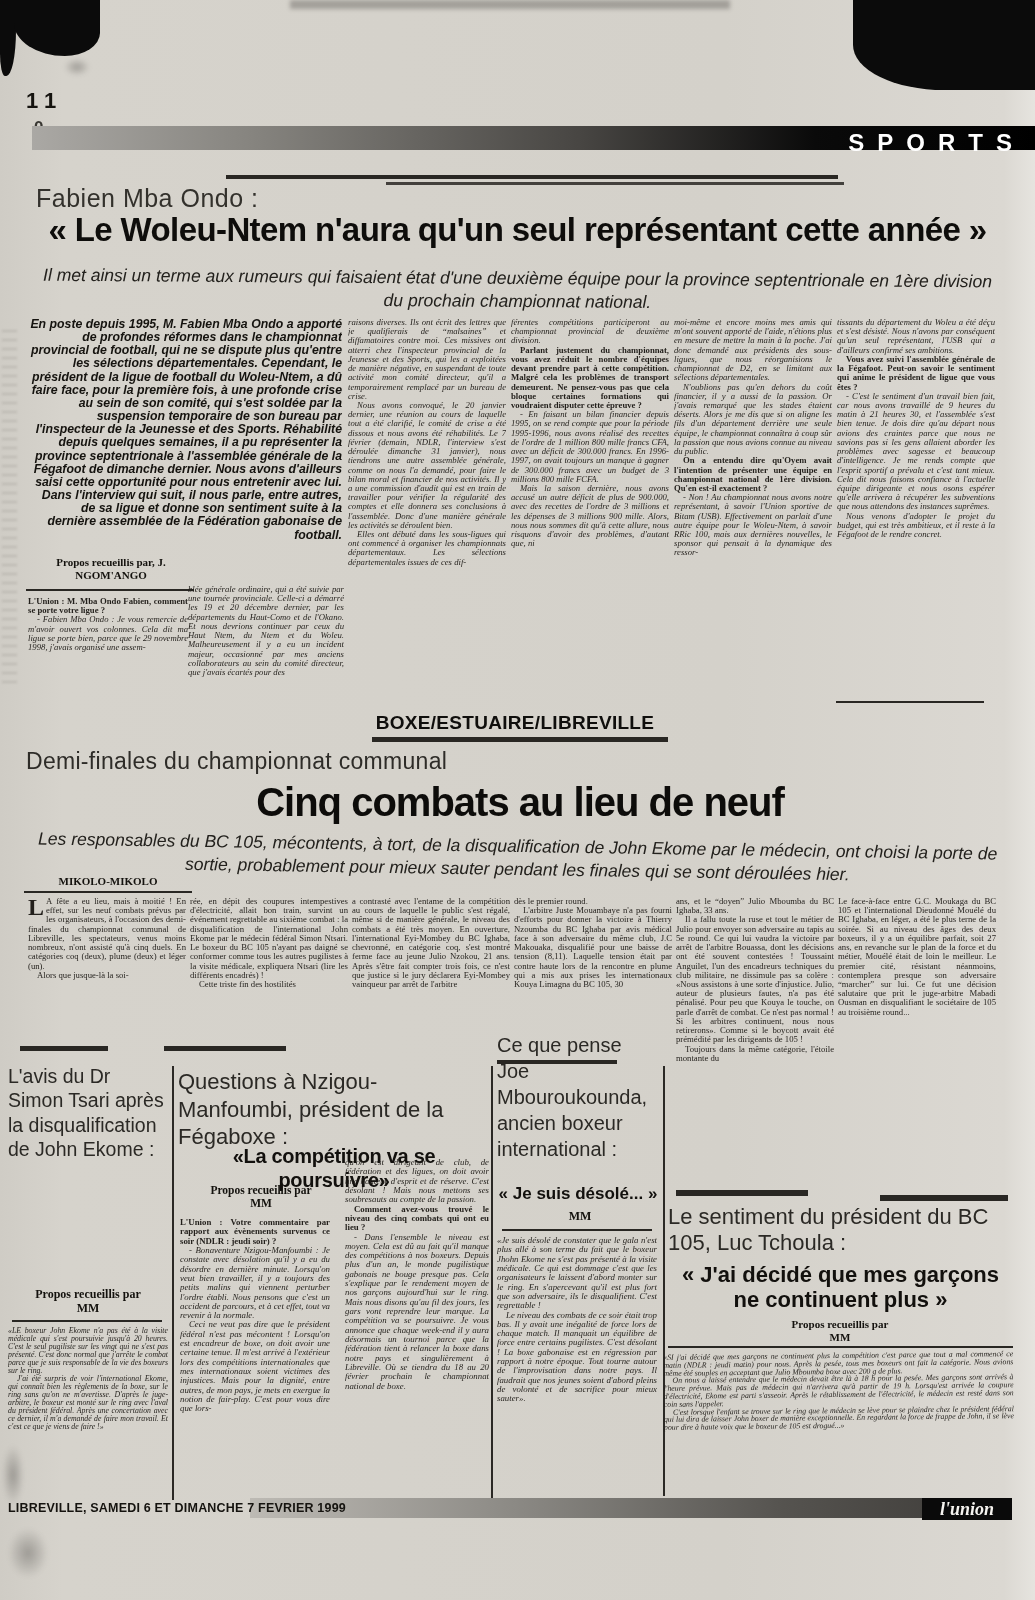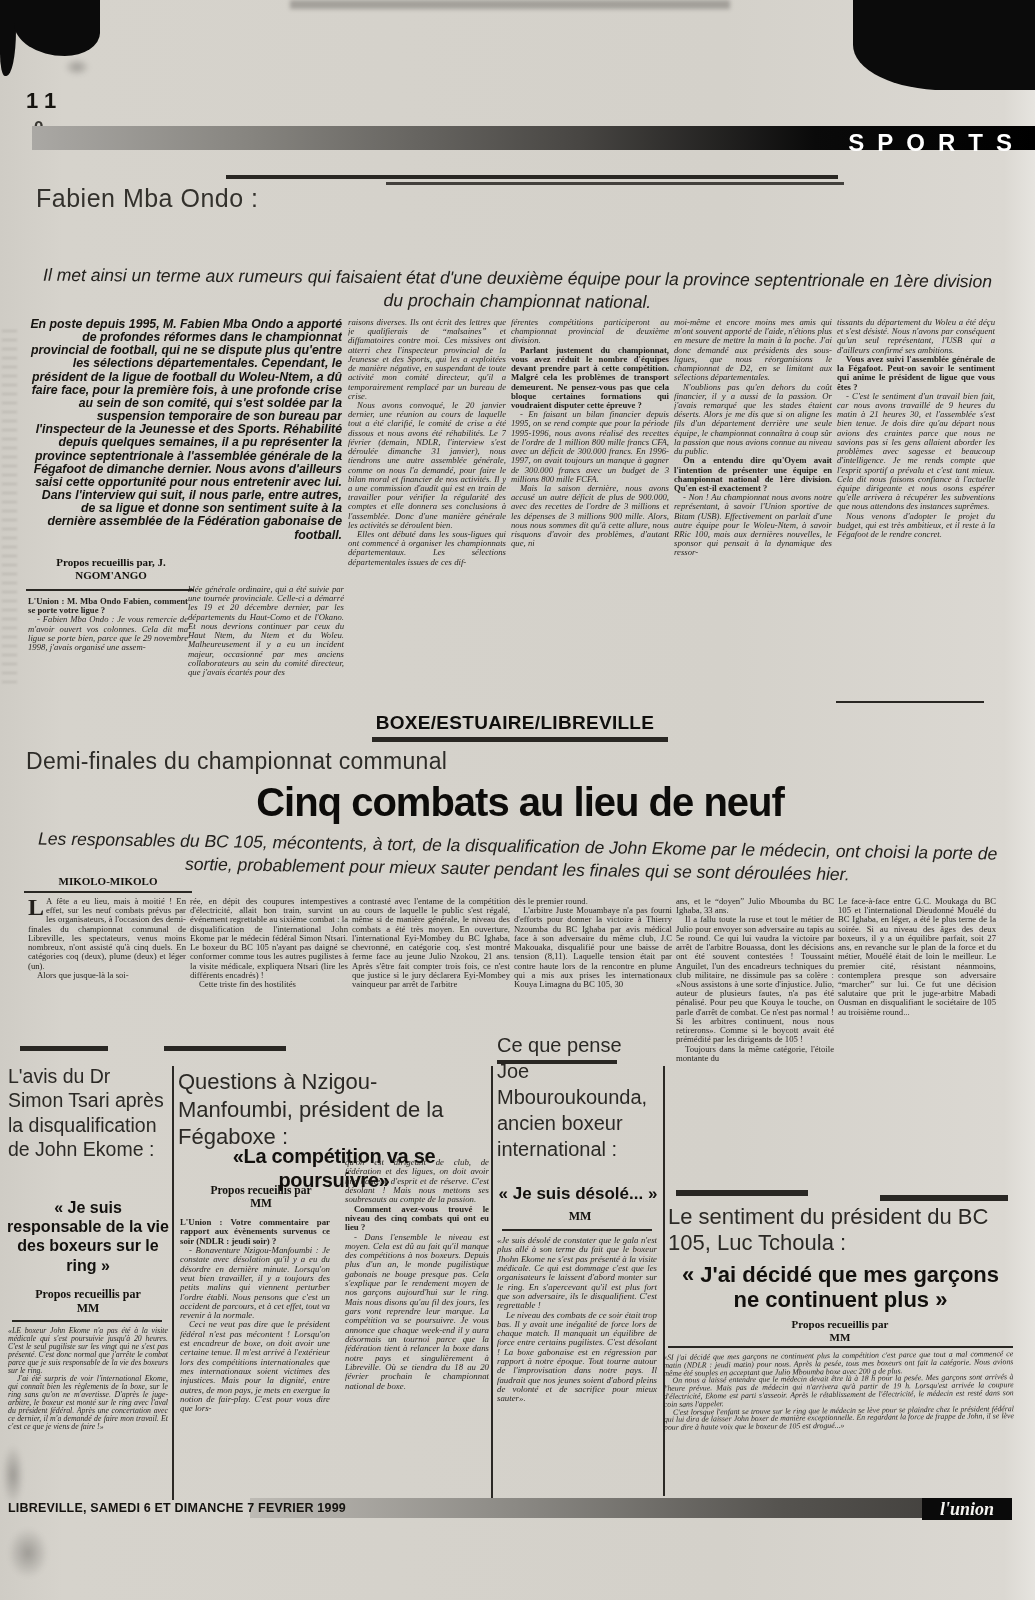--- a/index.html
+++ b/index.html
@@ -60,20 +60,21 @@
 
   <div class="abs pagenum" style="left:26px;top:88px;">11</div>
   <div class="abs pagenum2" style="left:34px;top:118px;">0</div>
   <div class="abs sportsbar" style="left:32px;top:126px;width:1003px;height:24px;">
     <span>SPORTS</span>
   </div>
 
   <div class="abs hrule" style="left:226px;top:175px;width:612px;height:4px;"></div>
   <div class="abs hrule" style="left:386px;top:182px;width:458px;height:3px;opacity:.85;"></div>
   <div class="abs speaker" style="left:36px;top:184px;">Fabien Mba Ondo :</div>
+  <div class="abs headline" style="left:25px;top:213px;width:985px;">« Le Woleu-Ntem n'aura qu'un seul représentant cette année »</div>
   <div class="abs subhead" style="left:40px;top:267px;width:955px;transform:rotate(.4deg);">Il met ainsi un terme aux rumeurs qui faisaient état d'une deuxième équipe pour la province septentrionale en 1ère division du prochain championnat national.</div>
 
   <div class="abs intro" style="left:30px;top:318px;width:312px;height:236px;">En poste depuis 1995, M. Fabien Mba Ondo a apporté de profondes réformes dans le championnat provincial de football, qui ne se dispute plus qu'entre les sélections départementales. Cependant, le président de la ligue de football du Woleu-Ntem, a dû faire face, pour la première fois, à une profonde crise au sein de son comité, qui s'est soldée par la suspension temporaire de son bureau par l'inspecteur de la Jeunesse et des Sports. Réhabilité depuis quelques semaines, il a pu représenter la province septentrionale à l'assemblée générale de la Fégafoot de dimanche dernier. Nous avons d'ailleurs saisi cette opportunité pour nous entretenir avec lui. Dans l'interview qui suit, il nous parle, entre autres, de sa ligue et donne son sentiment suite à la dernière assemblée de la Fédération gabonaise de football.</div>
   <div class="abs byline" style="left:28px;top:556px;width:166px;">Propos recueillis par, J.
 NGOM'ANGO</div>
   <div class="abs hrule" style="left:26px;top:589px;width:168px;height:2px;"></div>
   <div class="abs col rich" style="left:28px;top:597px;width:160px;height:100px;">
       <p class="q">L'Union : M. Mba Ondo Fabien, comment se porte votre ligue ?</p>
       <p class="a">- Fabien Mba Ondo : Je vous remercie de m'avoir ouvert vos colonnes. Cela dit ma ligue se porte bien, parce que le 29 novembre 1998, j'avais organisé une assem-</p>
     </div>
@@ -140,21 +141,20 @@
   <div class="abs hrule" style="left:20px;top:1046px;width:88px;height:5px;"></div>
   <div class="abs hrule" style="left:164px;top:1046px;width:122px;height:5px;"></div>
   <div class="abs hrule" style="left:497px;top:1060px;width:120px;height:4px;"></div>
   <div class="abs hrule" style="left:676px;top:1190px;width:132px;height:6px;"></div>
   <div class="abs hrule" style="left:880px;top:1195px;width:128px;height:6px;"></div>
   <div class="abs vrule" style="left:172px;top:1066px;width:2px;height:434px;"></div>
   <div class="abs vrule" style="left:491px;top:1066px;width:2px;height:434px;"></div>
   <div class="abs vrule" style="left:663px;top:1066px;width:2px;height:430px;"></div>
 
   <div class="abs boxtitle" style="left:8px;top:1064px;width:160px;">L'avis du Dr Simon Tsari après la disqualification de John Ekome :</div>
-  <div class="abs boxquote" style="left:6px;top:1198px;width:164px;font-size:16px;">« Je suis responsable de la vie des boxeurs sur le ring »</div>
   <div class="abs byline" style="left:18px;top:1288px;width:140px;font-size:12px;">Propos recueillis par
 MM</div>
   <div class="abs hrule" style="left:12px;top:1320px;width:150px;height:2px;"></div>
   <div class="abs col rich" style="left:8px;top:1327px;width:160px;height:170px;font-size:7.8px;line-height:1.03;">
       <p class="a">«LE boxeur John Ekome n'a pas été à la visite médicale qui s'est poursuivie jusqu'à 20 heures. C'est le seul pugiliste sur les vingt qui ne s'est pas présenté. C'est donc normal que j'arrête le combat parce que je suis responsable de la vie des boxeurs sur le ring.</p>
       <p class="a">J'ai été surpris de voir l'international Ekome, qui connaît bien les règlements de la boxe, sur le ring sans qu'on ne m'avertisse. D'après le juge-arbitre, le boxeur est monté sur le ring avec l'aval du président fédéral. Après une concertation avec ce dernier, il m'a demandé de faire mon travail. Et c'est ce que je viens de faire !»</p>
     </div>
 
   <div class="abs boxtitle" style="left:178px;top:1068px;width:310px;font-size:22px;">Questions à Nzigou-Manfoumbi, président de la Fégaboxe :</div>
   <div class="abs boxquote" style="left:178px;top:1144px;width:312px;font-size:20px;letter-spacing:-.3px;">«La compétition va se poursuivre»</div>

